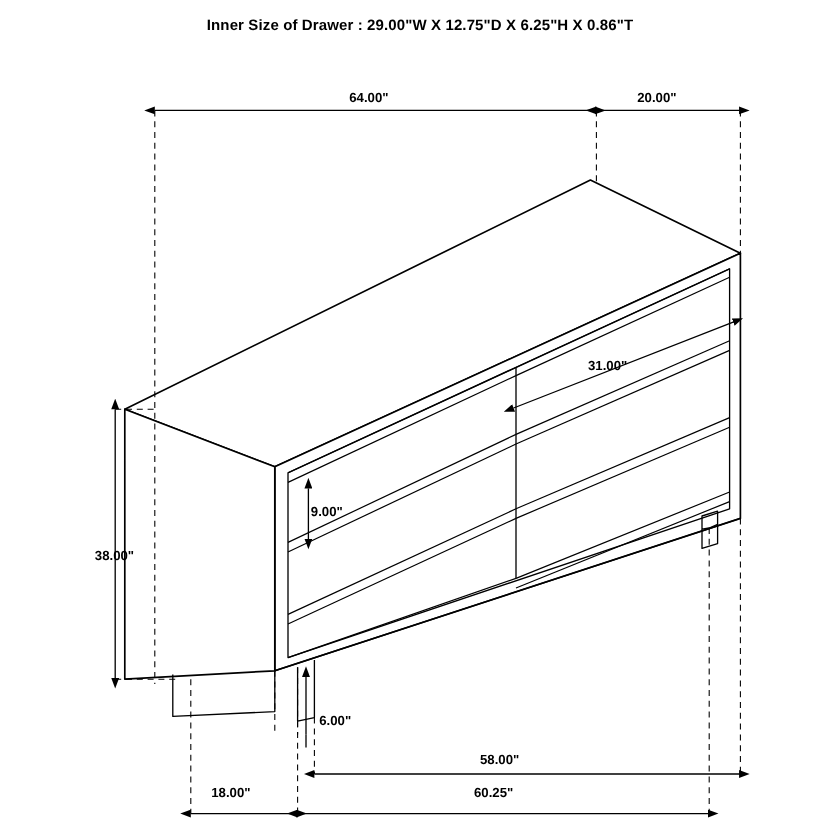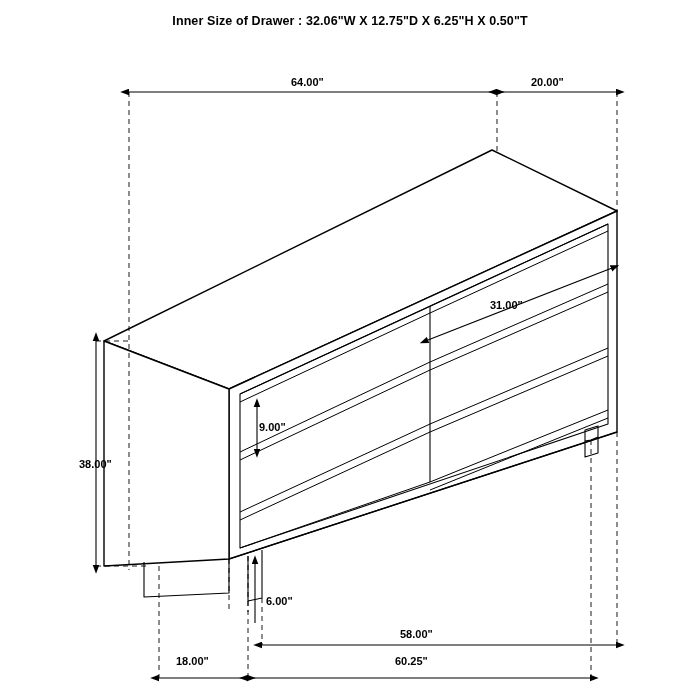--- a/index.html
+++ b/index.html
@@ -42,21 +42,21 @@
     font-size: 11px;
     font-weight: bold;
     white-space: nowrap;
   }
 </style>
 </head>
 <body>
 
 <div id="stage">
 
-  <div class="title">Inner Size of Drawer : 32.06"W X 12.75"D X 6.25"H X 0.50"T</div>
+  <div class="title">Inner Size of Drawer : 29.00"W X 12.75"D X 6.25"H X 0.86"T</div>
 
   <svg viewBox="0 0 700 700" xmlns="http://www.w3.org/2000/svg">
     <defs>
       <marker id="arrL" markerWidth="9" markerHeight="9" refX="8" refY="3" orient="auto" markerUnits="strokeWidth">
         <path d="M8,0 L8,6 L0,3 z" fill="#000"></path>
       </marker>
       <marker id="arrR" markerWidth="9" markerHeight="9" refX="1" refY="3" orient="auto" markerUnits="strokeWidth">
         <path d="M0,0 L0,6 L8,3 z" fill="#000"></path>
       </marker>
     </defs>

